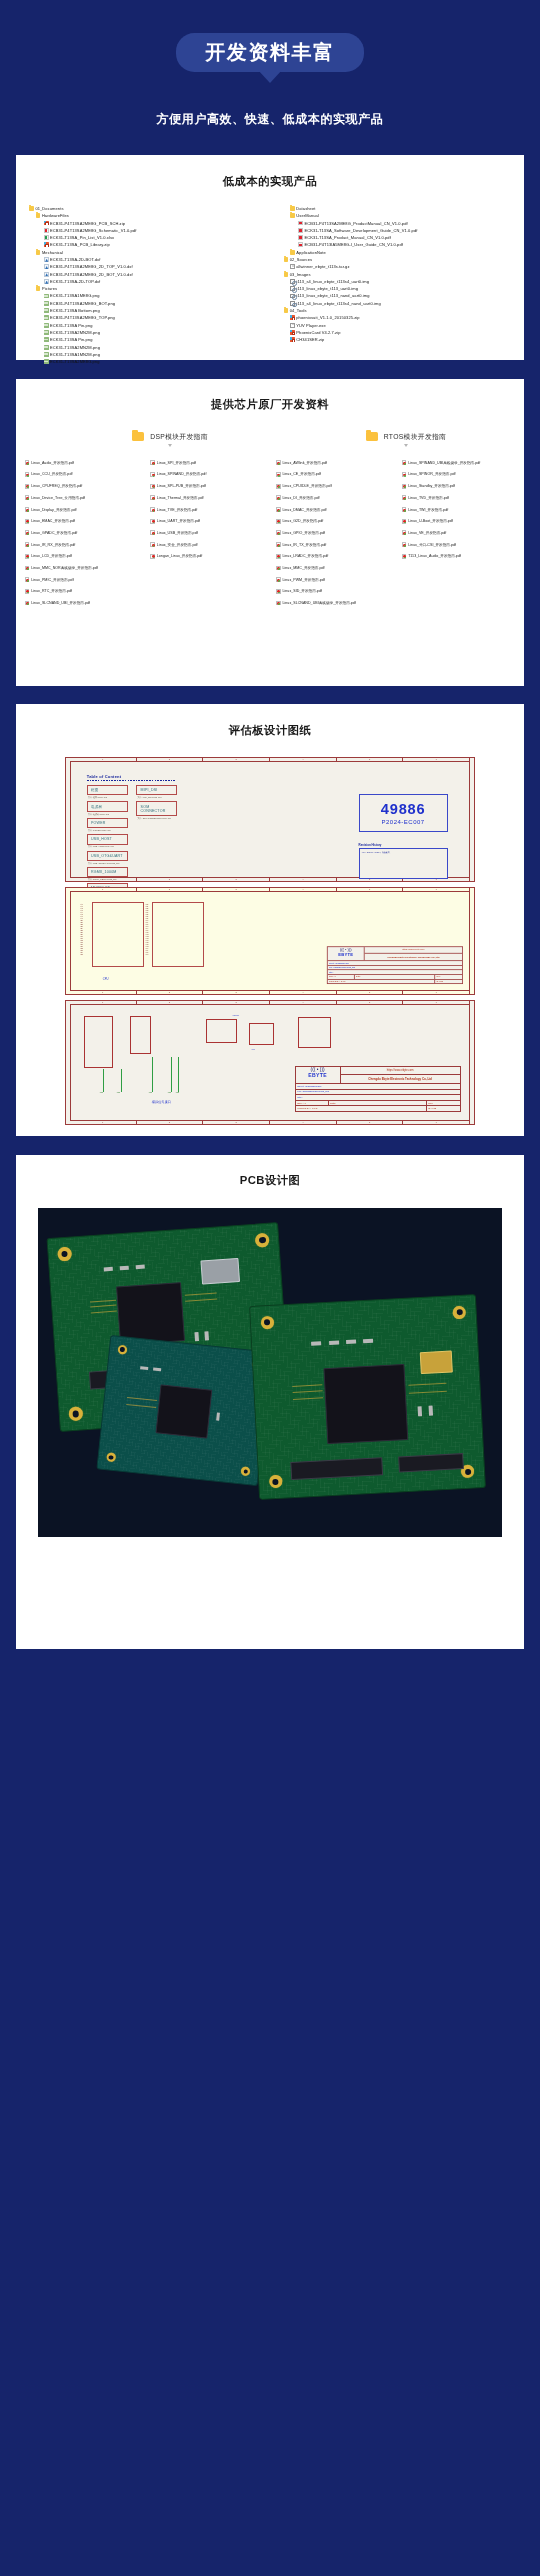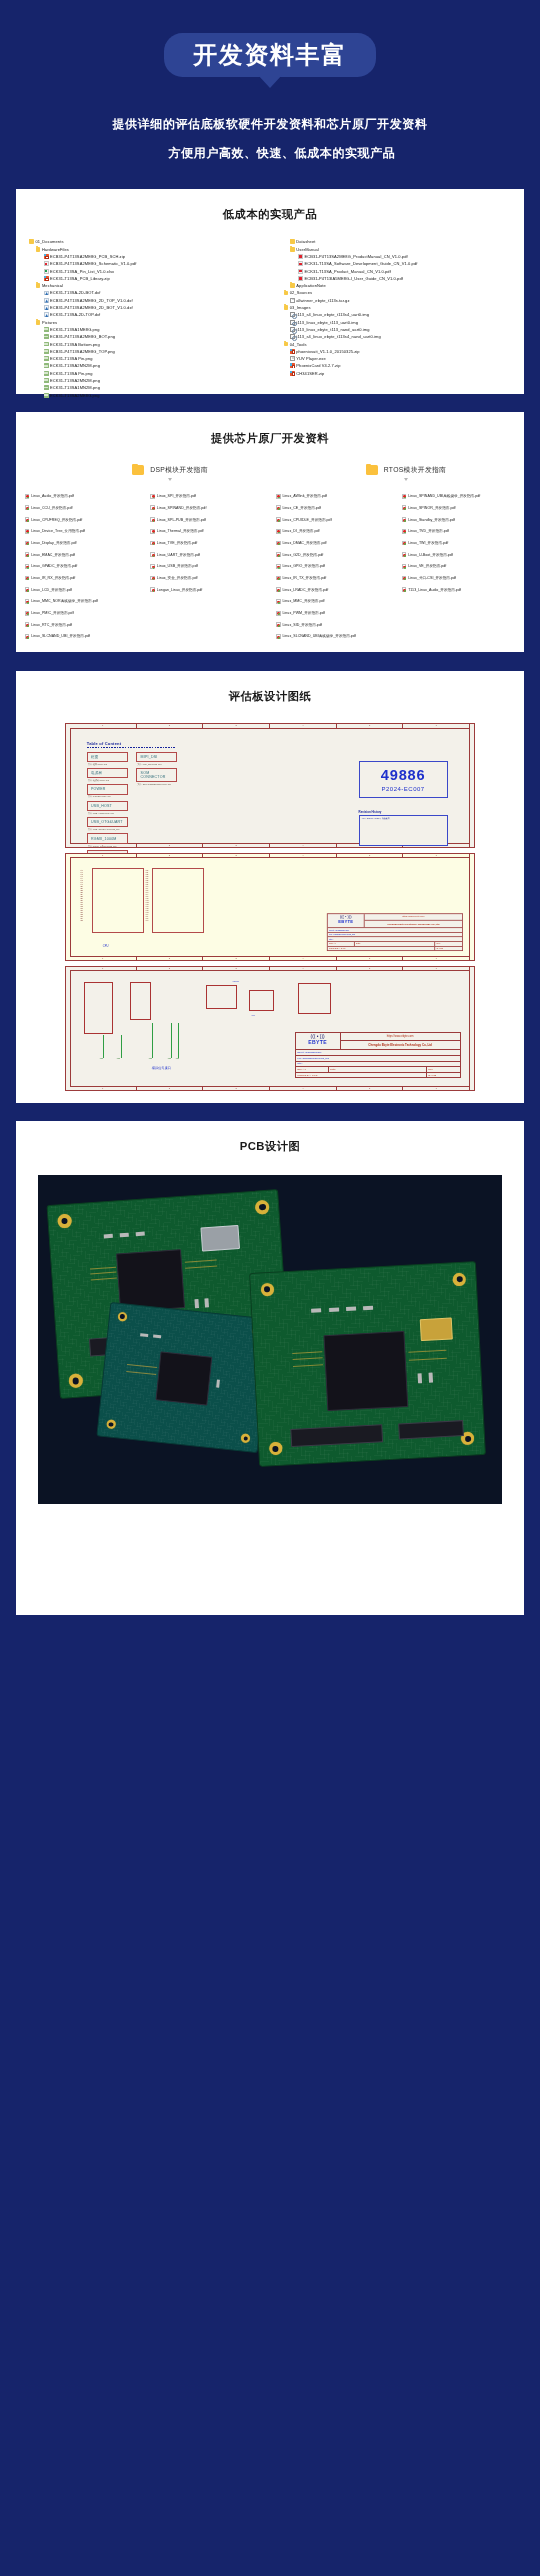--- a/index.html
+++ b/index.html
@@ -24,21 +24,21 @@
   }
   .hero-badge-wrap {
     position: relative;
     display: inline-block;
   }
   .hero-badge {
     display: inline-block;
     background: #2e4494;
     border-radius: 18.4px;
     padding: 7.6px 29px 8.6px 29px;
-    font-size: 24px;
+    font-size: 20px;
     line-height: 1.15;
     font-weight: bold;
     color: #ffffff;
     letter-spacing: 1.6px;
   }
   .hero-badge-tail {
     position: absolute;
     left: 50%;
     bottom: -11.3px;
     transform: translateX(-50%);
@@ -227,21 +227,21 @@
   }
   .ico.gpdf::after {
     content: "";
     position: absolute; left: 1.4px; top: 1.8px;
     width: 1.8px; height: 1.8px;
     border-radius: 50%;
     background: #54b948;
   }
 
   
-  #card-guides { margin-top: 18.4px; height: 240px; padding-top: 18.4px; }
+  #card-guides { margin-top: 18.4px; height: 307px; padding-top: 18.4px; }
   .guide-head {
     display: flex;
     margin-top: 19.4px;
     padding-left: 36px;
   }
   .guide-head-item {
     display: flex;
     align-items: center;
     flex-direction: column;
     width: 259px;
@@ -549,21 +549,20 @@
 </style>
 </head>
 <body>
 
 <div class="hero">
   <div class="hero-badge-wrap">
     <div class="hero-badge">开发资料丰富</div>
     <div class="hero-badge-tail"></div>
   </div>
   <div class="hero-lines">
-    <div class="hero-line">提供详细的评估底板软硬件开发资料和芯片原厂开发资料</div>
     <div class="hero-line">方便用户高效、快速、低成本的实现产品</div>
   </div>
 </div>
 
 <div class="card" id="card-docs">
   <div class="card-title">低成本的实现产品</div>
   <div class="tree-cols">
     <div class="tree-col left" id="tree-left">
         <div class="trow ind0">
           <span class="ico folder"></span>

